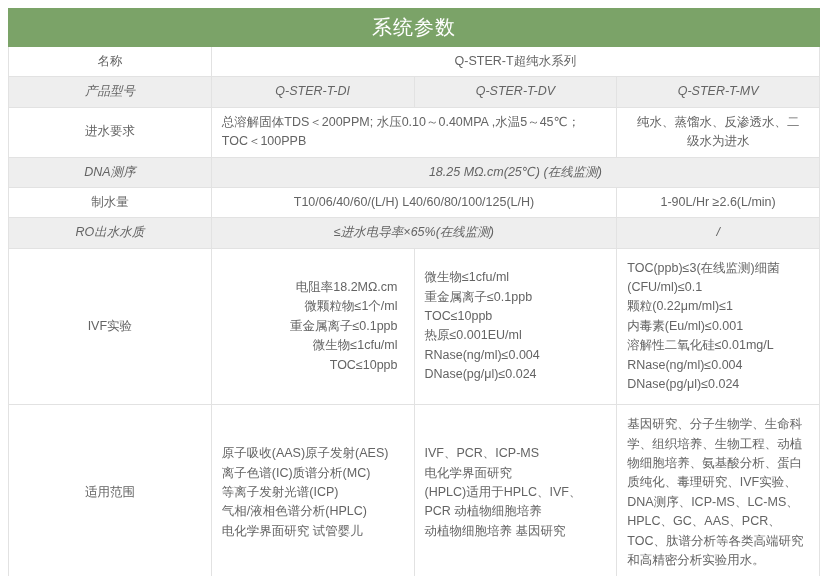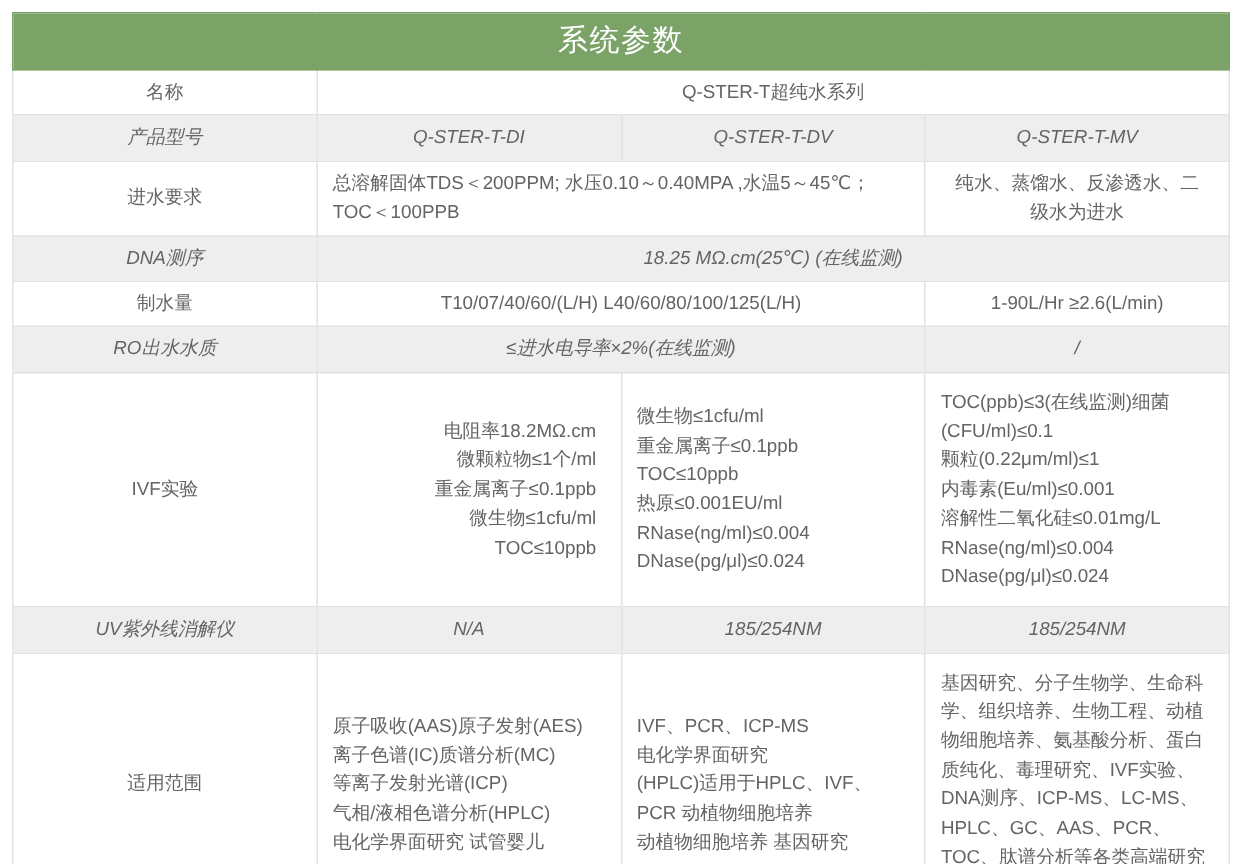--- a/index.html
+++ b/index.html
@@ -129,27 +129,27 @@
         <td class="center col-mv">纯水、蒸馏水、反渗透水、二级水为进水</td>
       </tr>
 
       <tr class="row-shade row-h28">
         <td class="label-cell">DNA测序</td>
         <td class="center" colspan="3">18.25 MΩ.cm(25℃) (在线监测)</td>
       </tr>
 
       <tr class="row-plain row-h28">
         <td class="label-cell">制水量</td>
-        <td class="center" colspan="2">T10/07/40/60/(L/H)     L40/60/80/100/125(L/H)</td>
+        <td class="center" colspan="2">T10/06/40/60/(L/H)     L40/60/80/100/125(L/H)</td>
         <td class="center col-mv">1-90L/Hr   ≥2.6(L/min)</td>
       </tr>
 
       <tr class="row-shade row-h28">
         <td class="label-cell">RO出水水质</td>
-        <td class="center" colspan="2">≤进水电导率×2%(在线监测)</td>
+        <td class="center" colspan="2">≤进水电导率×65%(在线监测)</td>
         <td class="center col-mv">/</td>
       </tr>
 
       <tr class="row-plain tall-qual">
         <td class="label-cell">IVF实验</td>
         <td class="multiline col-di">电阻率18.2MΩ.cm
 微颗粒物≤1个/ml
 重金属离子≤0.1ppb
 微生物≤1cfu/ml
 TOC≤10ppb</td>
@@ -161,26 +161,20 @@
 DNase(pg/μl)≤0.024</td>
         <td class="multiline-tight col-mv">TOC(ppb)≤3(在线监测)细菌
 (CFU/ml)≤0.1
 颗粒(0.22μm/ml)≤1
 内毒素(Eu/ml)≤0.001
 溶解性二氧化硅≤0.01mg/L
 RNase(ng/ml)≤0.004
 DNase(pg/μl)≤0.024</td>
       </tr>
 
-      <tr class="row-shade row-h28">
-        <td class="label-cell">UV紫外线消解仪</td>
-        <td class="center col-di">N/A</td>
-        <td class="center col-dv">185/254NM</td>
-        <td class="center col-mv">185/254NM</td>
-      </tr>
 
       <tr class="row-plain tall-scope">
         <td class="label-cell">适用范围</td>
         <td class="multiline-tight col-di">原子吸收(AAS)原子发射(AES)
 离子色谱(IC)质谱分析(MC)
 等离子发射光谱(ICP)
 气相/液相色谱分析(HPLC)
 电化学界面研究 试管婴儿</td>
         <td class="multiline-tight col-dv">IVF、PCR、ICP-MS
 电化学界面研究

